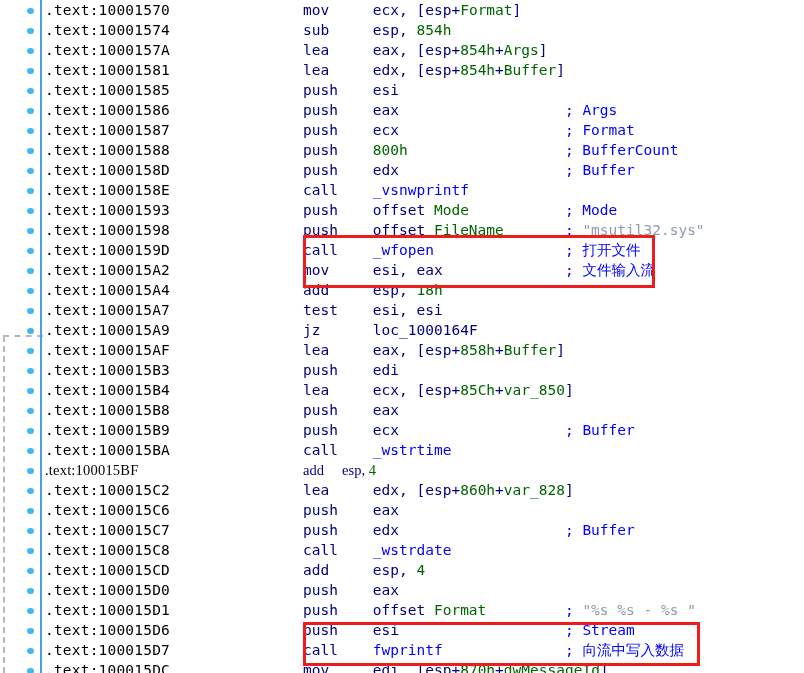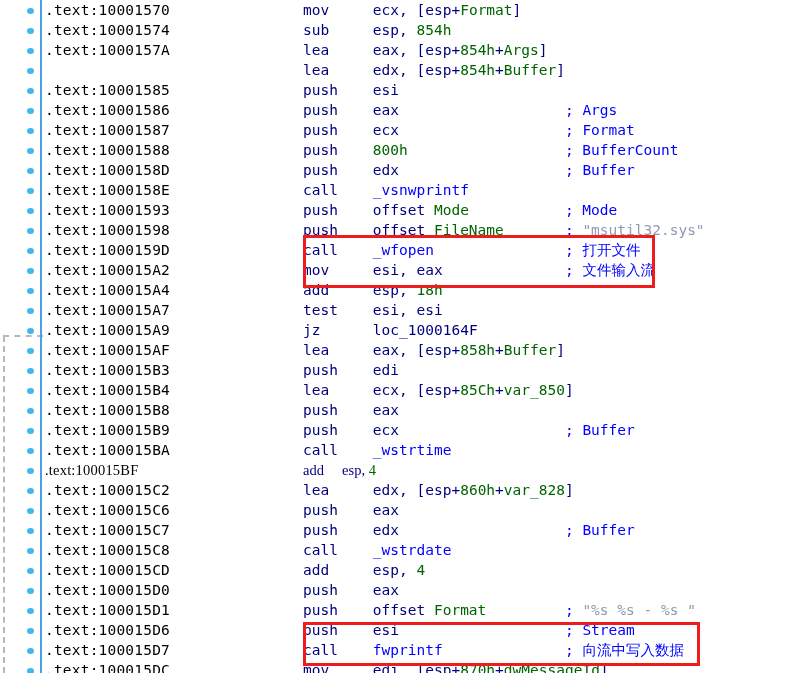--- a/index.html
+++ b/index.html
@@ -120,21 +120,21 @@
     <div class="arrow-vline"></div>
     <div class="arrow-hline"></div>
   </div>
 
   <div class="addr-separator"></div>
 
   <div class="rows" id="rows-container">
       <div class="row" style="top: 0px; position: absolute; left: 0px; width: 804px;"><span class="dot"></span><span class="addr">.text:10001570</span><span class="code"><span class="mnem">mov</span><span>     </span><span class="reg">ecx, [esp+</span><span class="var">Format</span><span class="reg">]</span></span></div>
       <div class="row" style="top: 20px; position: absolute; left: 0px; width: 804px;"><span class="dot"></span><span class="addr">.text:10001574</span><span class="code"><span class="mnem">sub</span><span>     </span><span class="reg">esp, </span><span class="num">854h</span></span></div>
       <div class="row" style="top: 40px; position: absolute; left: 0px; width: 804px;"><span class="dot"></span><span class="addr">.text:1000157A</span><span class="code"><span class="mnem">lea</span><span>     </span><span class="reg">eax, [esp+</span><span class="num">854h</span><span class="reg">+</span><span class="var">Args</span><span class="reg">]</span></span></div>
-      <div class="row" style="top: 60px; position: absolute; left: 0px; width: 804px;"><span class="dot"></span><span class="code"><span class="mnem">lea</span><span>     </span><span class="reg">edx, [esp+</span><span class="num">854h</span><span class="reg">+</span><span class="var">Buffer</span><span class="reg">]</span></span></div>
+      <div class="row" style="top: 60px; position: absolute; left: 0px; width: 804px;"><span class="dot"></span><span class="addr">.text:10001581</span><span class="code"><span class="mnem">lea</span><span>     </span><span class="reg">edx, [esp+</span><span class="num">854h</span><span class="reg">+</span><span class="var">Buffer</span><span class="reg">]</span></span></div>
       <div class="row" style="top: 80px; position: absolute; left: 0px; width: 804px;"><span class="dot"></span><span class="addr">.text:10001585</span><span class="code"><span class="mnem">push</span><span>    </span><span class="reg">esi</span></span></div>
       <div class="row" style="top: 100px; position: absolute; left: 0px; width: 804px;"><span class="dot"></span><span class="addr">.text:10001586</span><span class="code"><span class="mnem">push</span><span>    </span><span class="reg">eax</span><span>                   </span><span class="cmt">; Args</span></span></div>
       <div class="row" style="top: 120px; position: absolute; left: 0px; width: 804px;"><span class="dot"></span><span class="addr">.text:10001587</span><span class="code"><span class="mnem">push</span><span>    </span><span class="reg">ecx</span><span>                   </span><span class="cmt">; Format</span></span></div>
       <div class="row" style="top: 140px; position: absolute; left: 0px; width: 804px;"><span class="dot"></span><span class="addr">.text:10001588</span><span class="code"><span class="mnem">push</span><span>    </span><span class="num">800h</span><span>                  </span><span class="cmt">; BufferCount</span></span></div>
       <div class="row" style="top: 160px; position: absolute; left: 0px; width: 804px;"><span class="dot"></span><span class="addr">.text:1000158D</span><span class="code"><span class="mnem">push</span><span>    </span><span class="reg">edx</span><span>                   </span><span class="cmt">; Buffer</span></span></div>
       <div class="row" style="top: 180px; position: absolute; left: 0px; width: 804px;"><span class="dot"></span><span class="addr">.text:1000158E</span><span class="code"><span class="mnem">call</span><span>    </span><span class="fn">_vsnwprintf</span></span></div>
       <div class="row" style="top: 200px; position: absolute; left: 0px; width: 804px;"><span class="dot"></span><span class="addr">.text:10001593</span><span class="code"><span class="mnem">push</span><span>    </span><span class="reg">offset </span><span class="var">Mode</span><span>           </span><span class="cmt">; Mode</span></span></div>
       <div class="row" style="top: 220px; position: absolute; left: 0px; width: 804px;"><span class="dot"></span><span class="addr">.text:10001598</span><span class="code"><span class="mnem">push</span><span>    </span><span class="reg">offset </span><span class="var">FileName</span><span>       </span><span class="cmt">; </span><span class="str">"msutil32.sys"</span></span></div>
       <div class="row" style="top: 240px; position: absolute; left: 0px; width: 804px;"><span class="dot"></span><span class="addr">.text:1000159D</span><span class="code"><span class="mnem">call</span><span>    </span><span class="fn">_wfopen</span><span>               </span><span class="cmt">; </span><span class="cncmt">打开文件</span></span></div>
       <div class="row" style="top: 260px; position: absolute; left: 0px; width: 804px;"><span class="dot"></span><span class="addr">.text:100015A2</span><span class="code"><span class="mnem">mov</span><span>     </span><span class="reg">esi, eax</span><span>              </span><span class="cmt">; </span><span class="cncmt">文件输入流</span></span></div>

